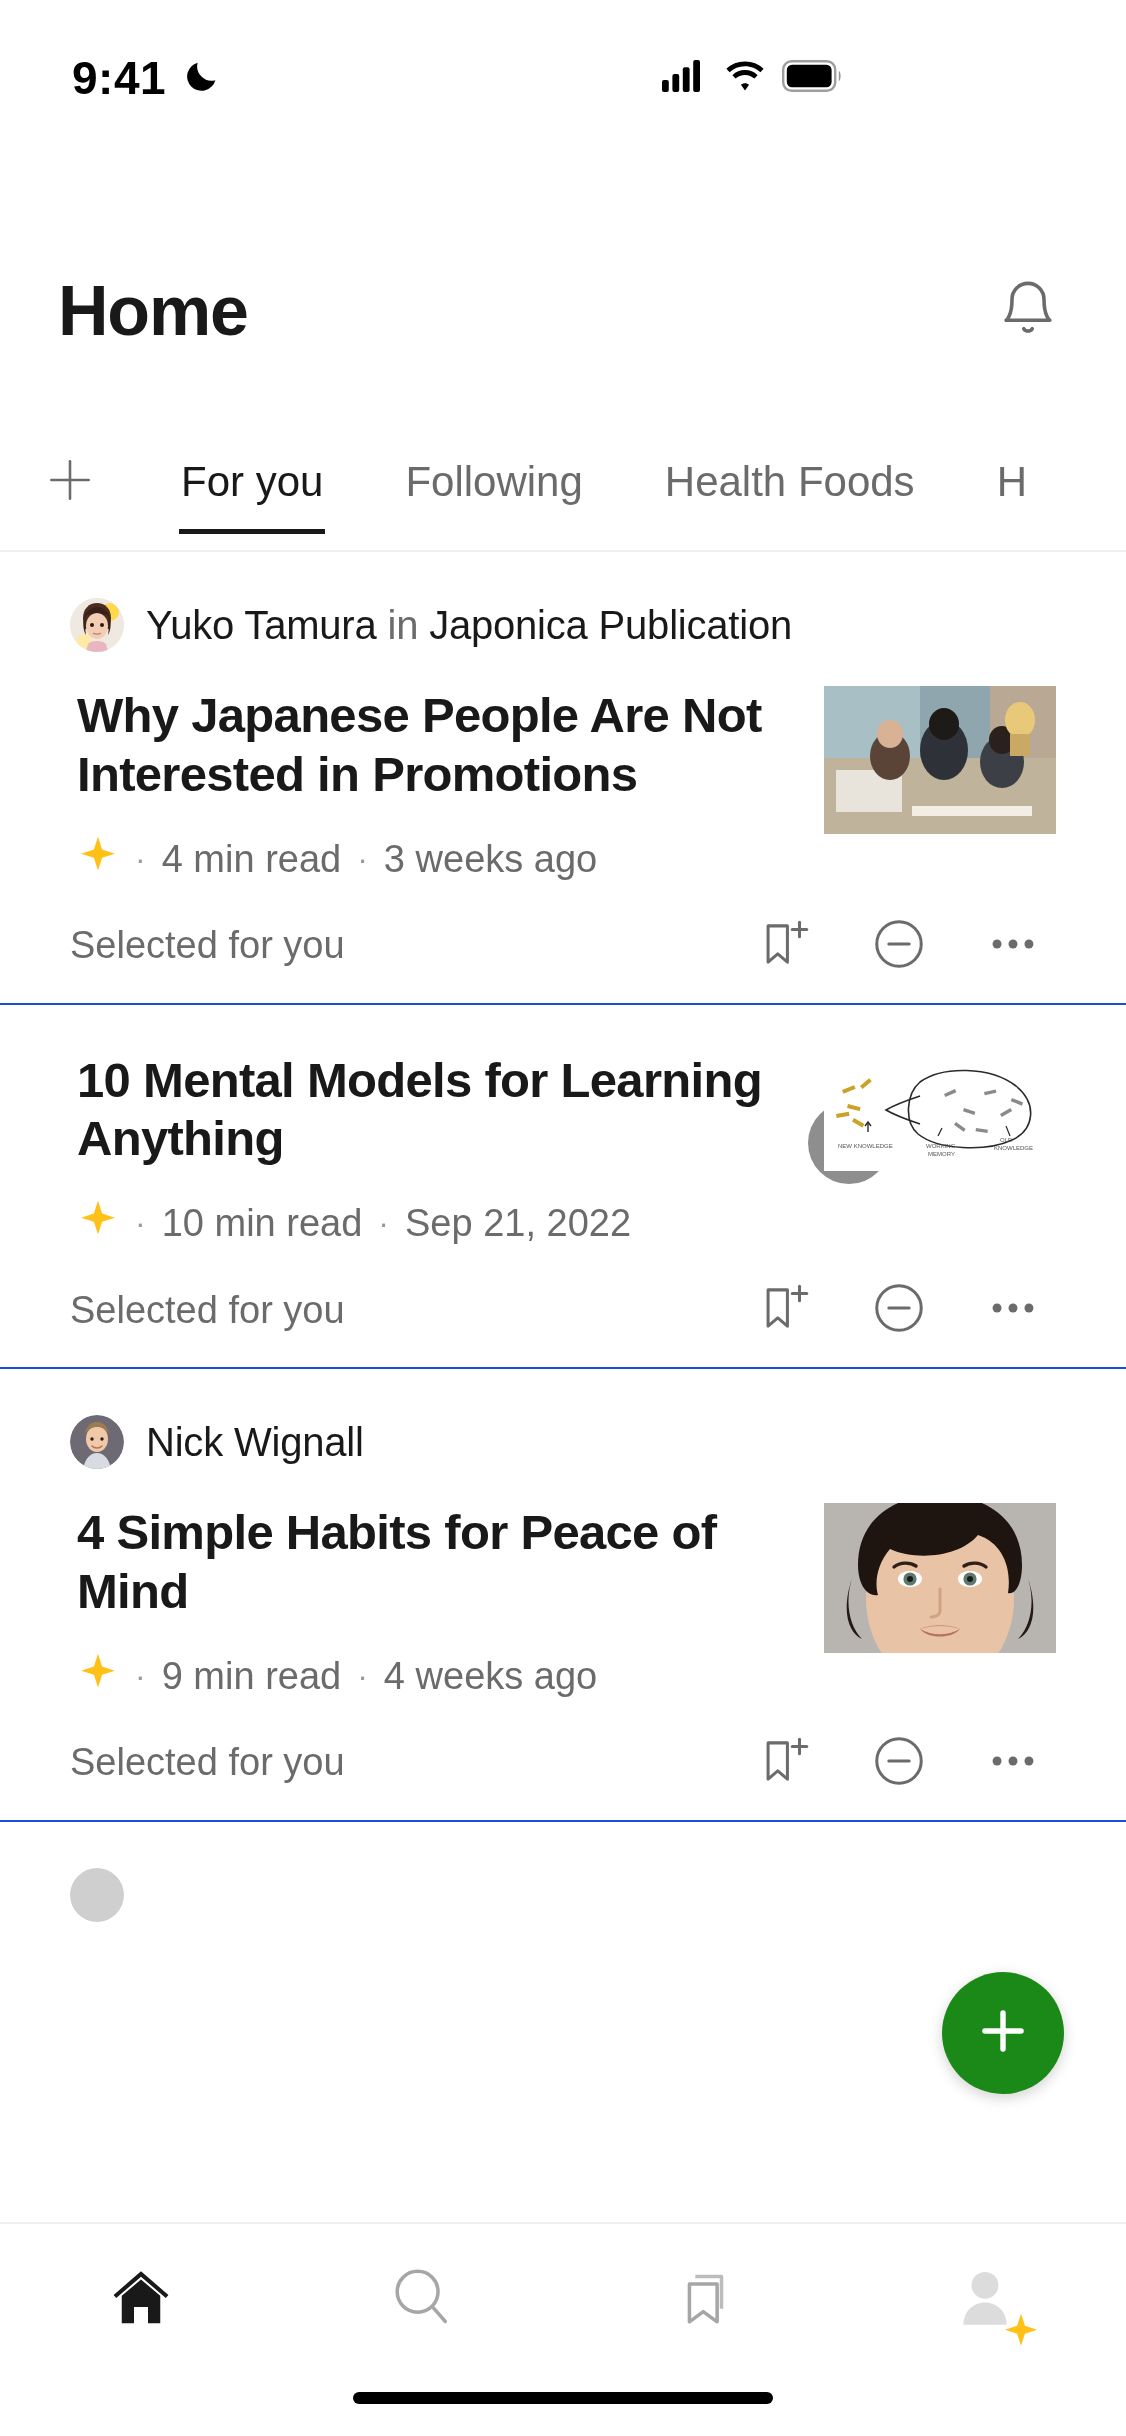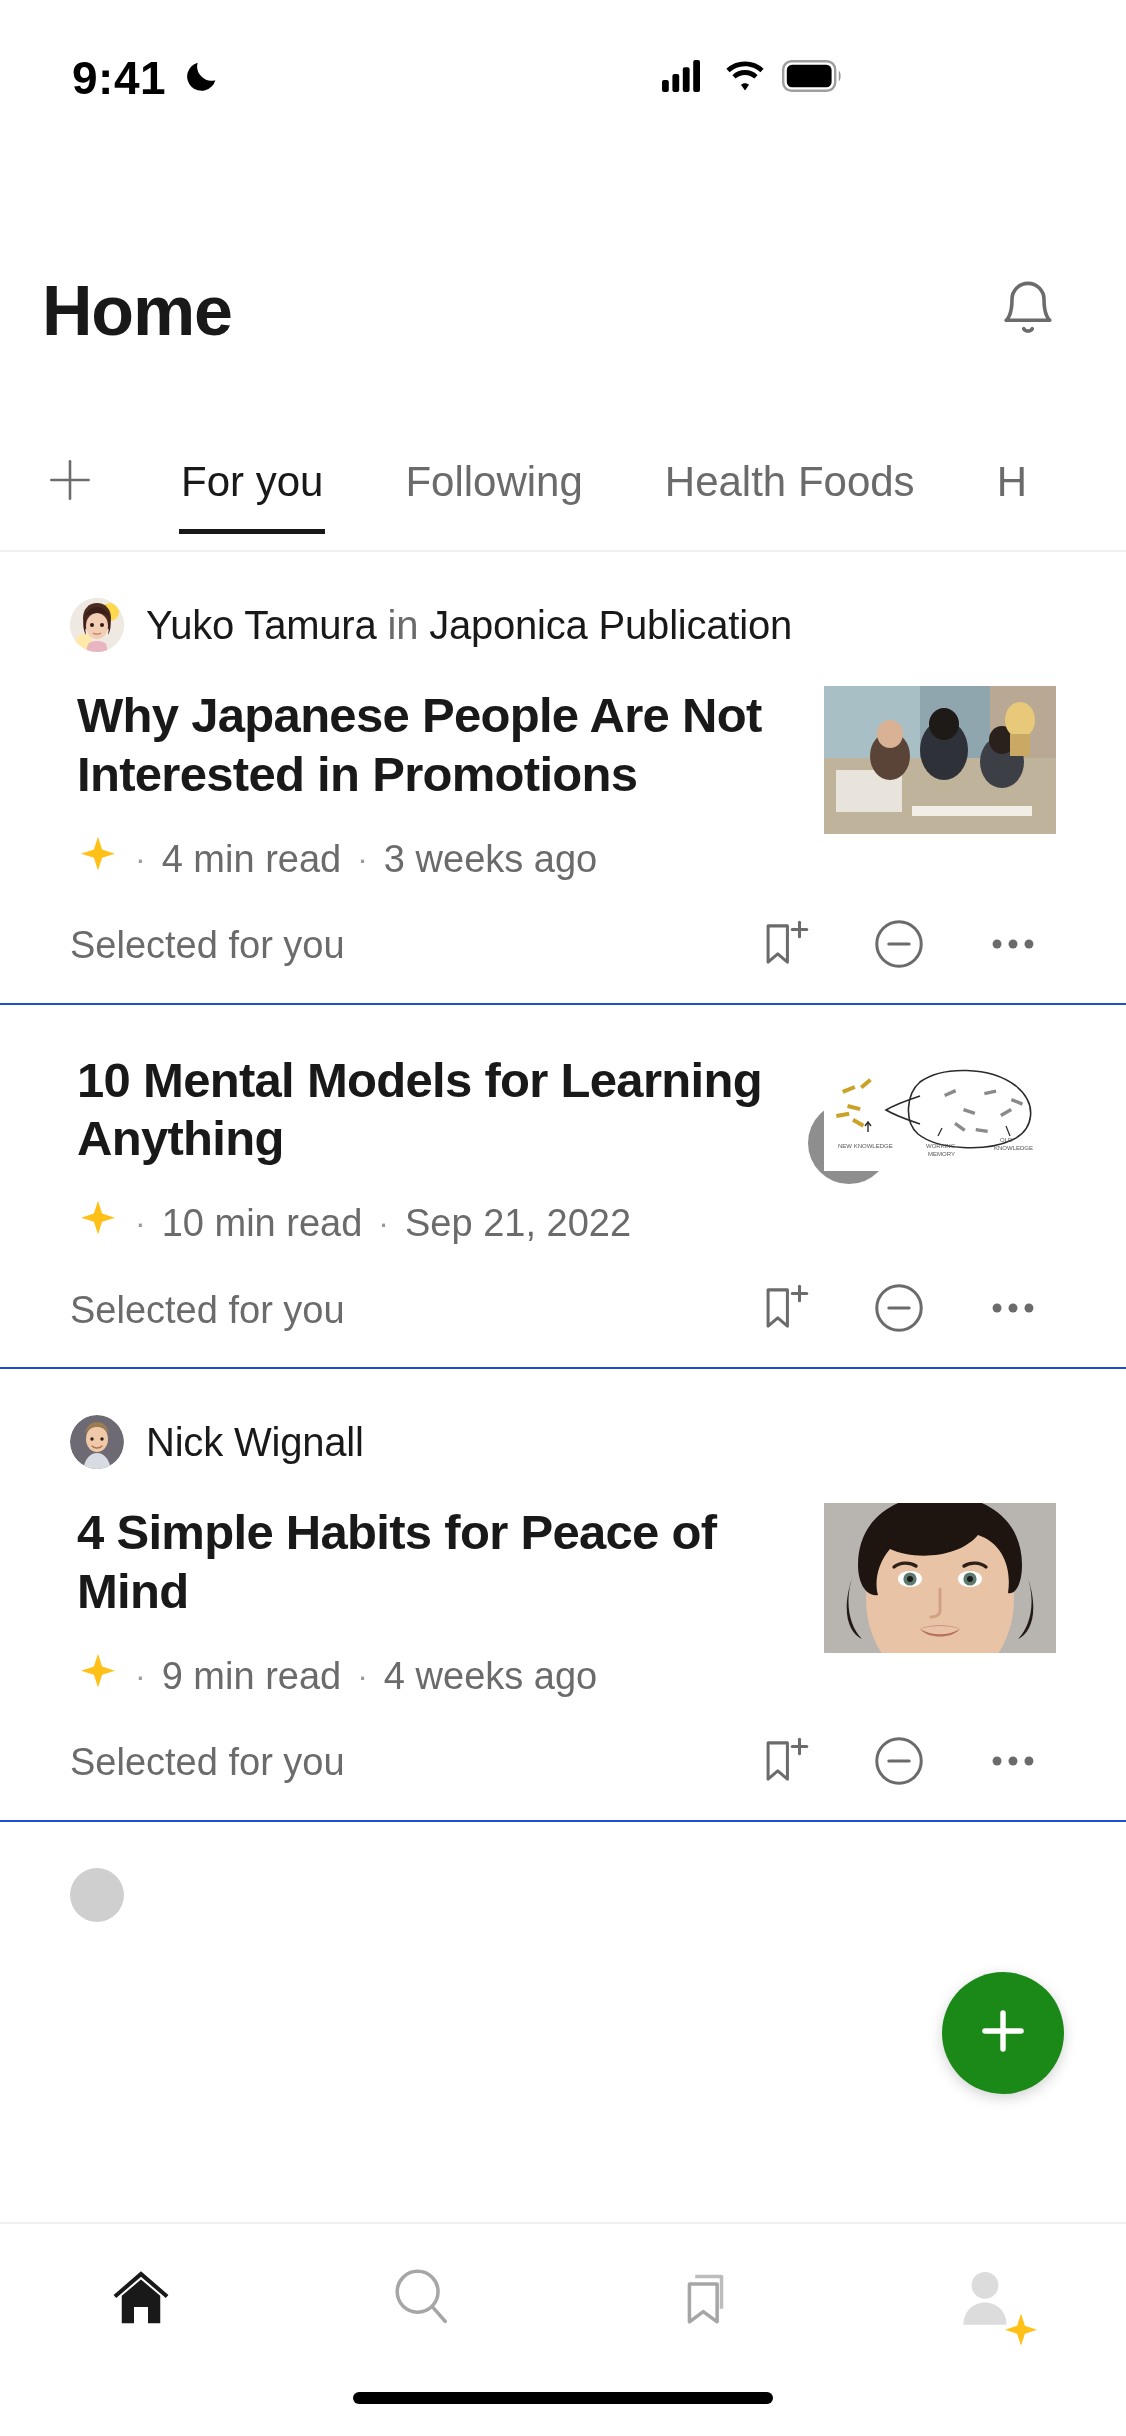--- a/index.html
+++ b/index.html
@@ -18,21 +18,21 @@
     padding:16px 62px 0 72px;
   }
   .sb-left { display:flex; align-items:center; gap:16px; }
   .sb-time { font-size:46px; font-weight:600; color:#000; letter-spacing:0.5px; }
   .sb-right { display:flex; align-items:center; gap:16px; }
 
   
   .header {
     position:absolute; top:236px; left:0; width:1126px; height:150px;
     display:flex; align-items:center; justify-content:space-between;
-    padding:0 56px 0 42px;
+    padding:0 56px 0 58px;
   }
   .page-title { font-size:70px; font-weight:700; color:#191919; letter-spacing:-1.2px; }
   .bell-btn { width:84px; height:84px; display:flex; align-items:center; justify-content:center; }
 
   
   .tabbar {
     position:absolute; top:430px; left:0; width:1126px; height:122px;
     display:flex; align-items:flex-start; border-bottom:2px solid #F0F0F0;
   }
   .tab-plus {

